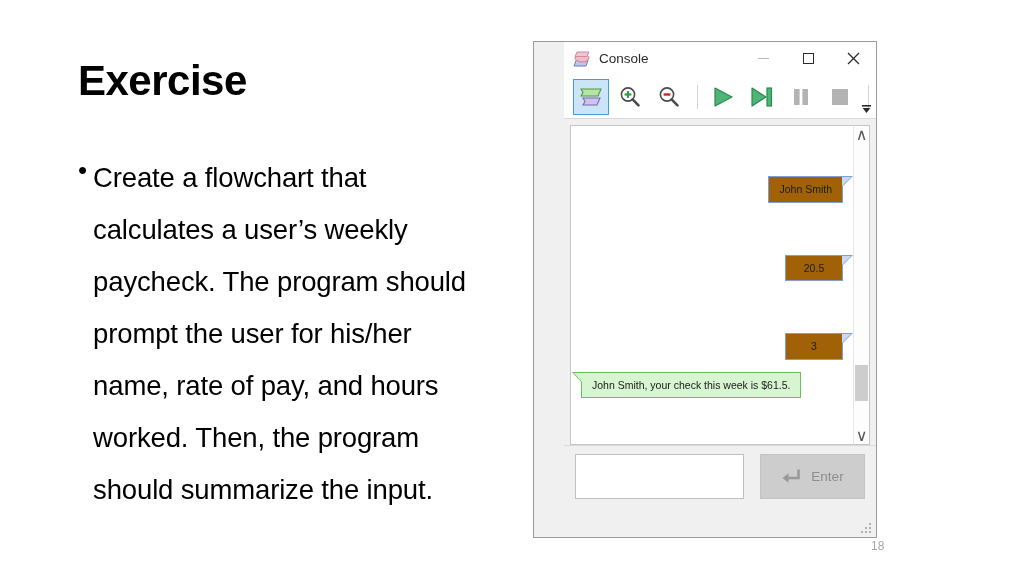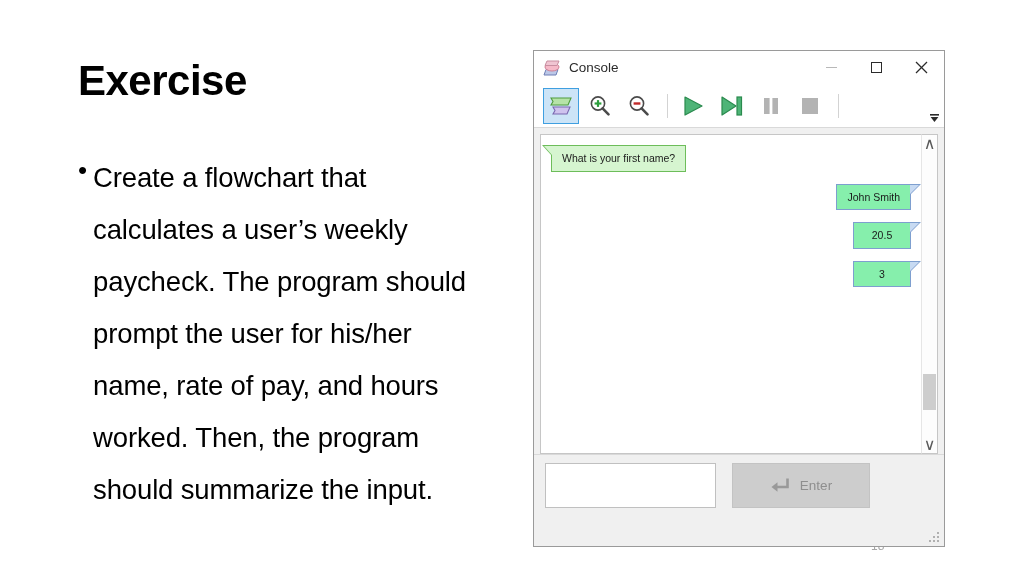--- a/index.html
+++ b/index.html
@@ -55,28 +55,29 @@
     left: 871px;
     top: 539px;
     font-size: 12px;
     color: #a6a6a6;
   }
 
   
   #console-window {
     position: absolute;
     left: 533px;
-    top: 50px;
-    width: 412px;
+    top: 41px;
+    width: 344px;
     height: 497px;
     background: #f0f0f0;
     border: 1px solid #9a9a9a;
     box-sizing: border-box;
     display: flex;
     flex-direction: column;
+    padding-left: 30px;
   }
 
   
   #titlebar {
     height: 33px;
     background: #ffffff;
     display: flex;
     align-items: center;
     flex: 0 0 auto;
     position: relative;
@@ -229,24 +230,25 @@
     padding: 6px 10px;
     box-sizing: border-box;
     line-height: 1.2;
     white-space: nowrap;
   }
   .bubble.green {
     background: #d6f5d0;
     border: 1px solid #6dbd5a;
   }
   .bubble.blue {
-    background: #86efac;
+    background: #a16207;
     border: 1px solid #7e9fcf;
     text-align: center;
     min-width: 58px;
+    margin-top: 40px;
   }
   
   .bubble.green::after {
     content: "";
     position: absolute;
     left: -10px;
     top: -1px;
     width: 0; height: 0;
     border-top: 11px solid #6dbd5a;
     border-left: 10px solid transparent;
@@ -440,31 +442,31 @@
       <svg width="11" height="11" viewBox="0 0 11 11">
         <rect x="1" y="1" width="9" height="1.6" fill="#2b2b2b"></rect>
         <polygon points="1.6,4 9.4,4 5.5,9" fill="#2b2b2b"></polygon>
       </svg>
     </div>
   </div>
 
   <div id="chat-wrap">
     <div id="chat-area">
 
-    <div class="bubble-row left">
-          <div class="bubble green">What is your first name?</div>
-        </div>
         <div class="bubble-row right">
           <div class="bubble blue">John Smith</div>
         </div>
         <div class="bubble-row right">
           <div class="bubble blue">20.5</div>
         </div>
         <div class="bubble-row right">
           <div class="bubble blue">3</div>
+        </div>
+        <div class="bubble-row left">
+          <div class="bubble green">John Smith, your check this week is $61.5.</div>
         </div>
       </div>
     <div id="scrollbar">
       <div class="sb-arrow">∧</div>
       <div class="sb-track">
         <div id="sb-thumb"></div>
       </div>
       <div class="sb-arrow">∨</div>
     </div>
   </div>

